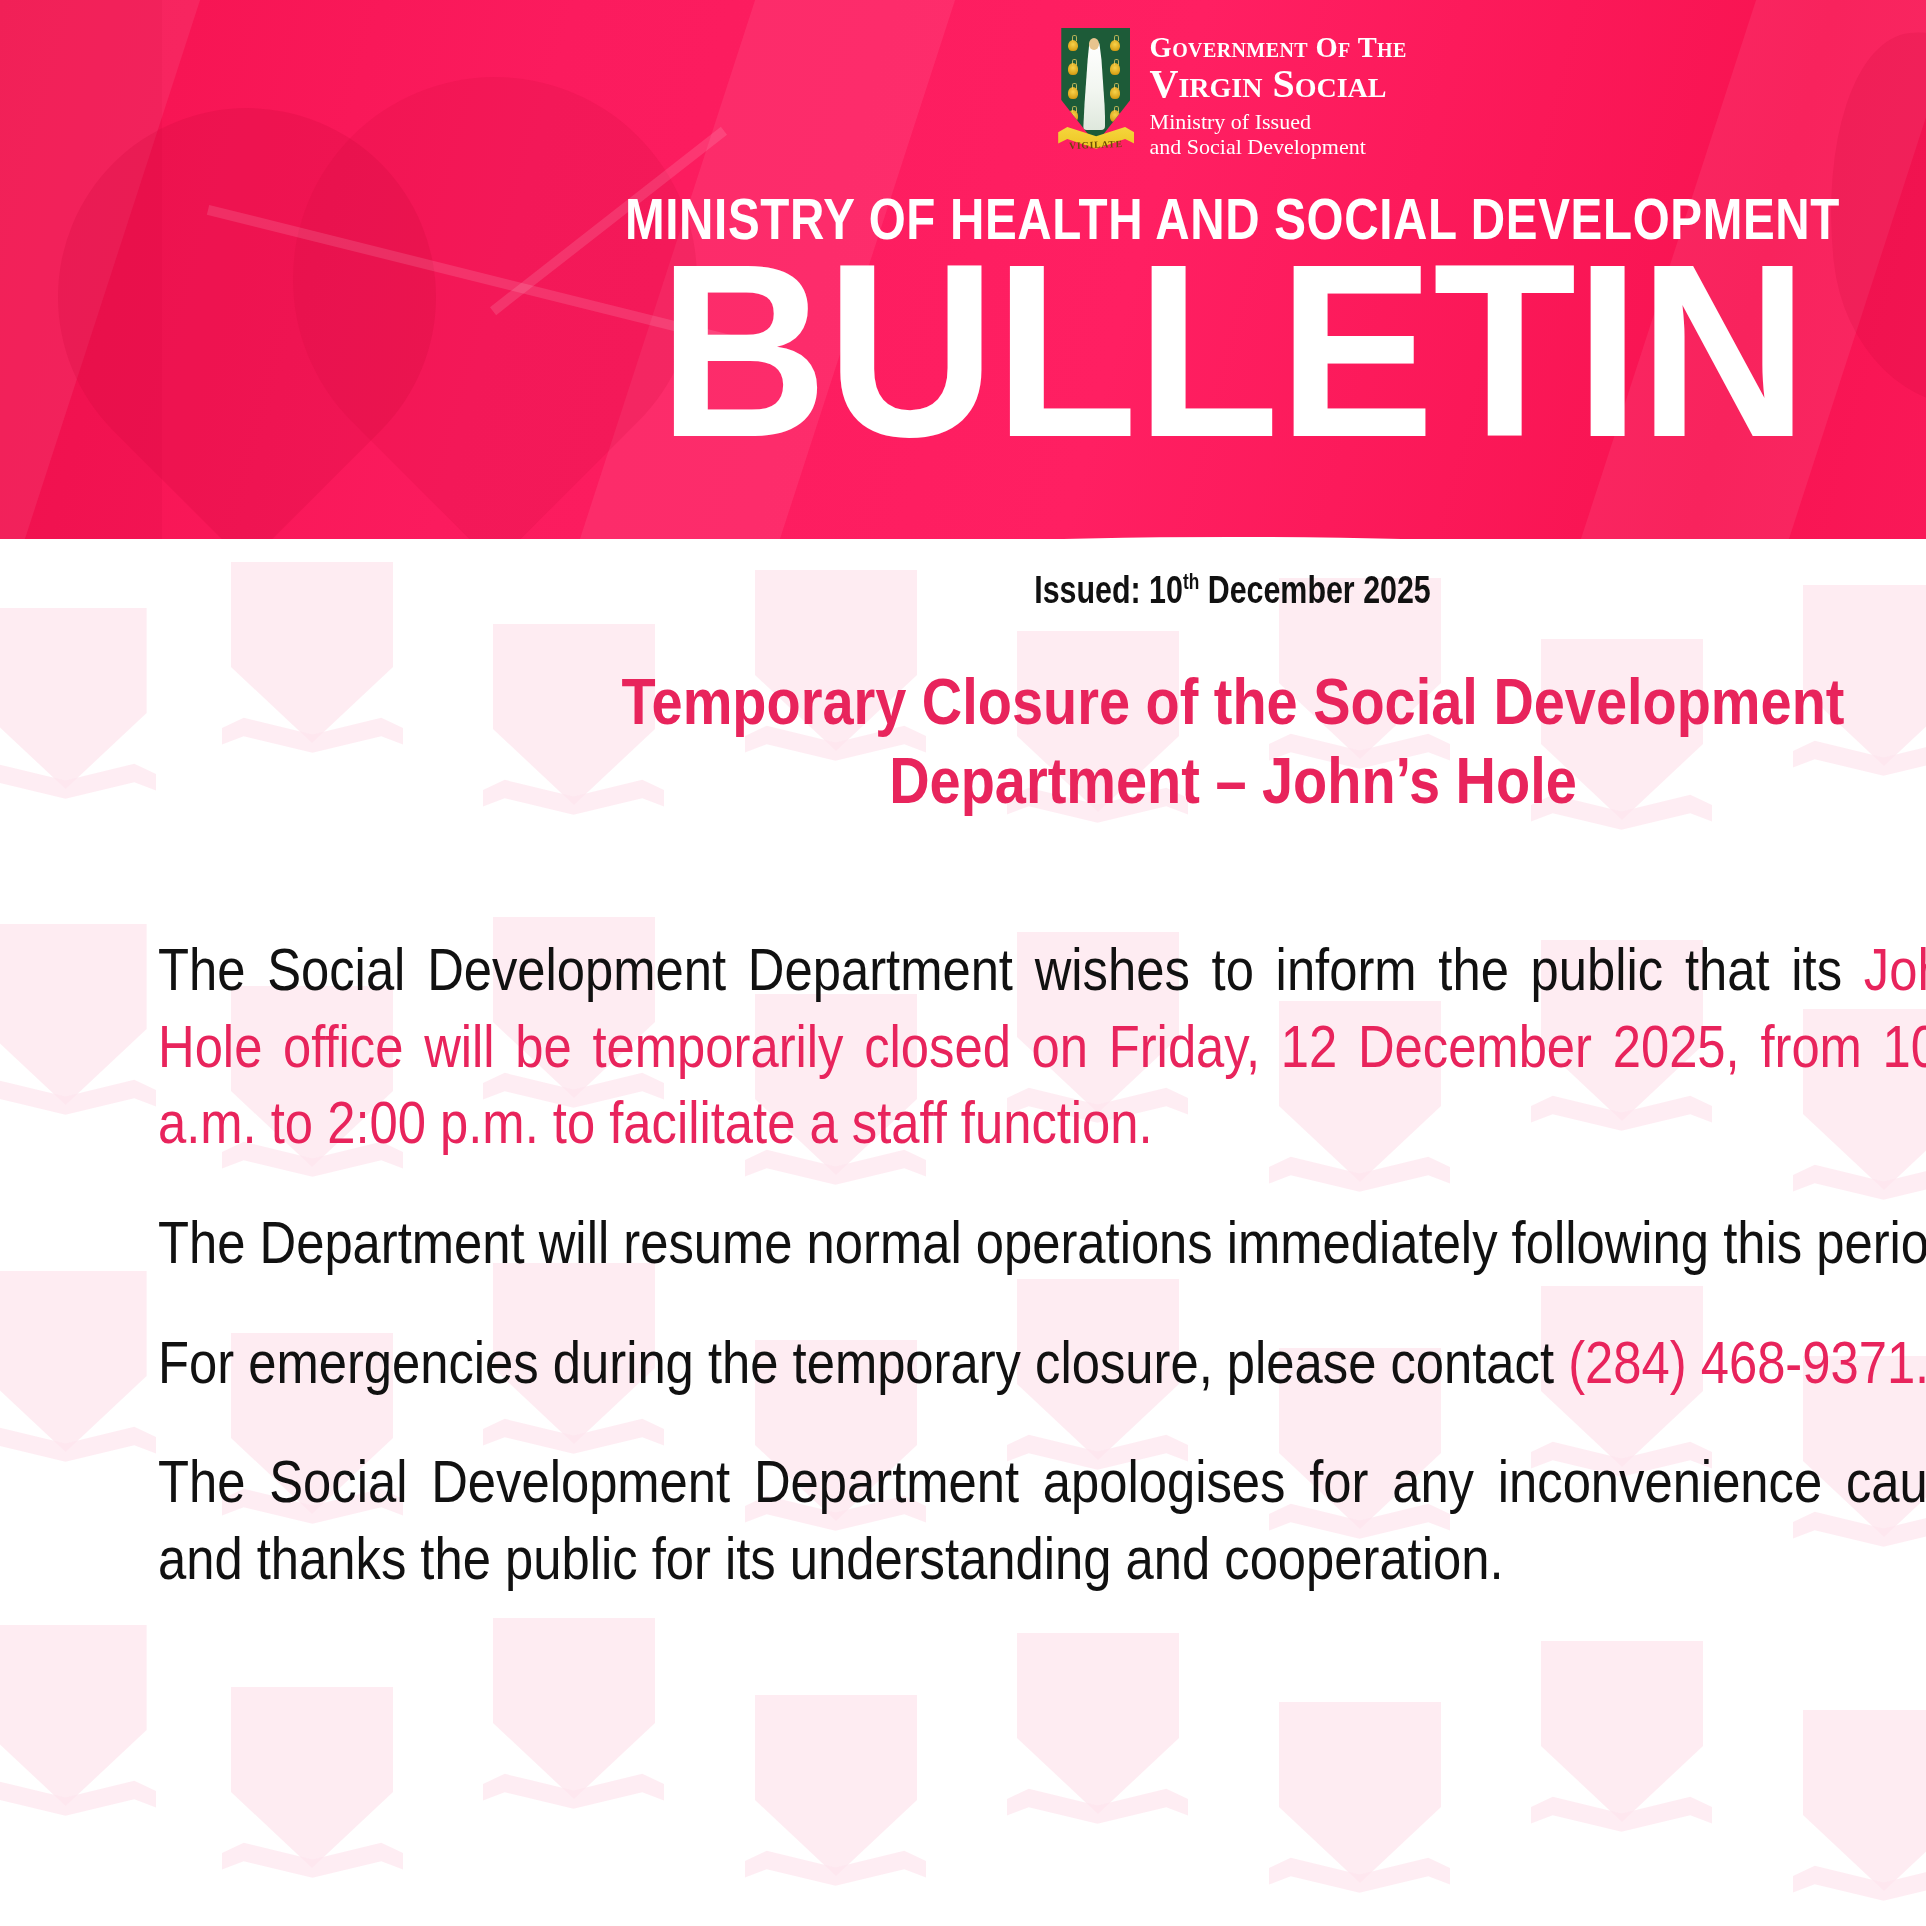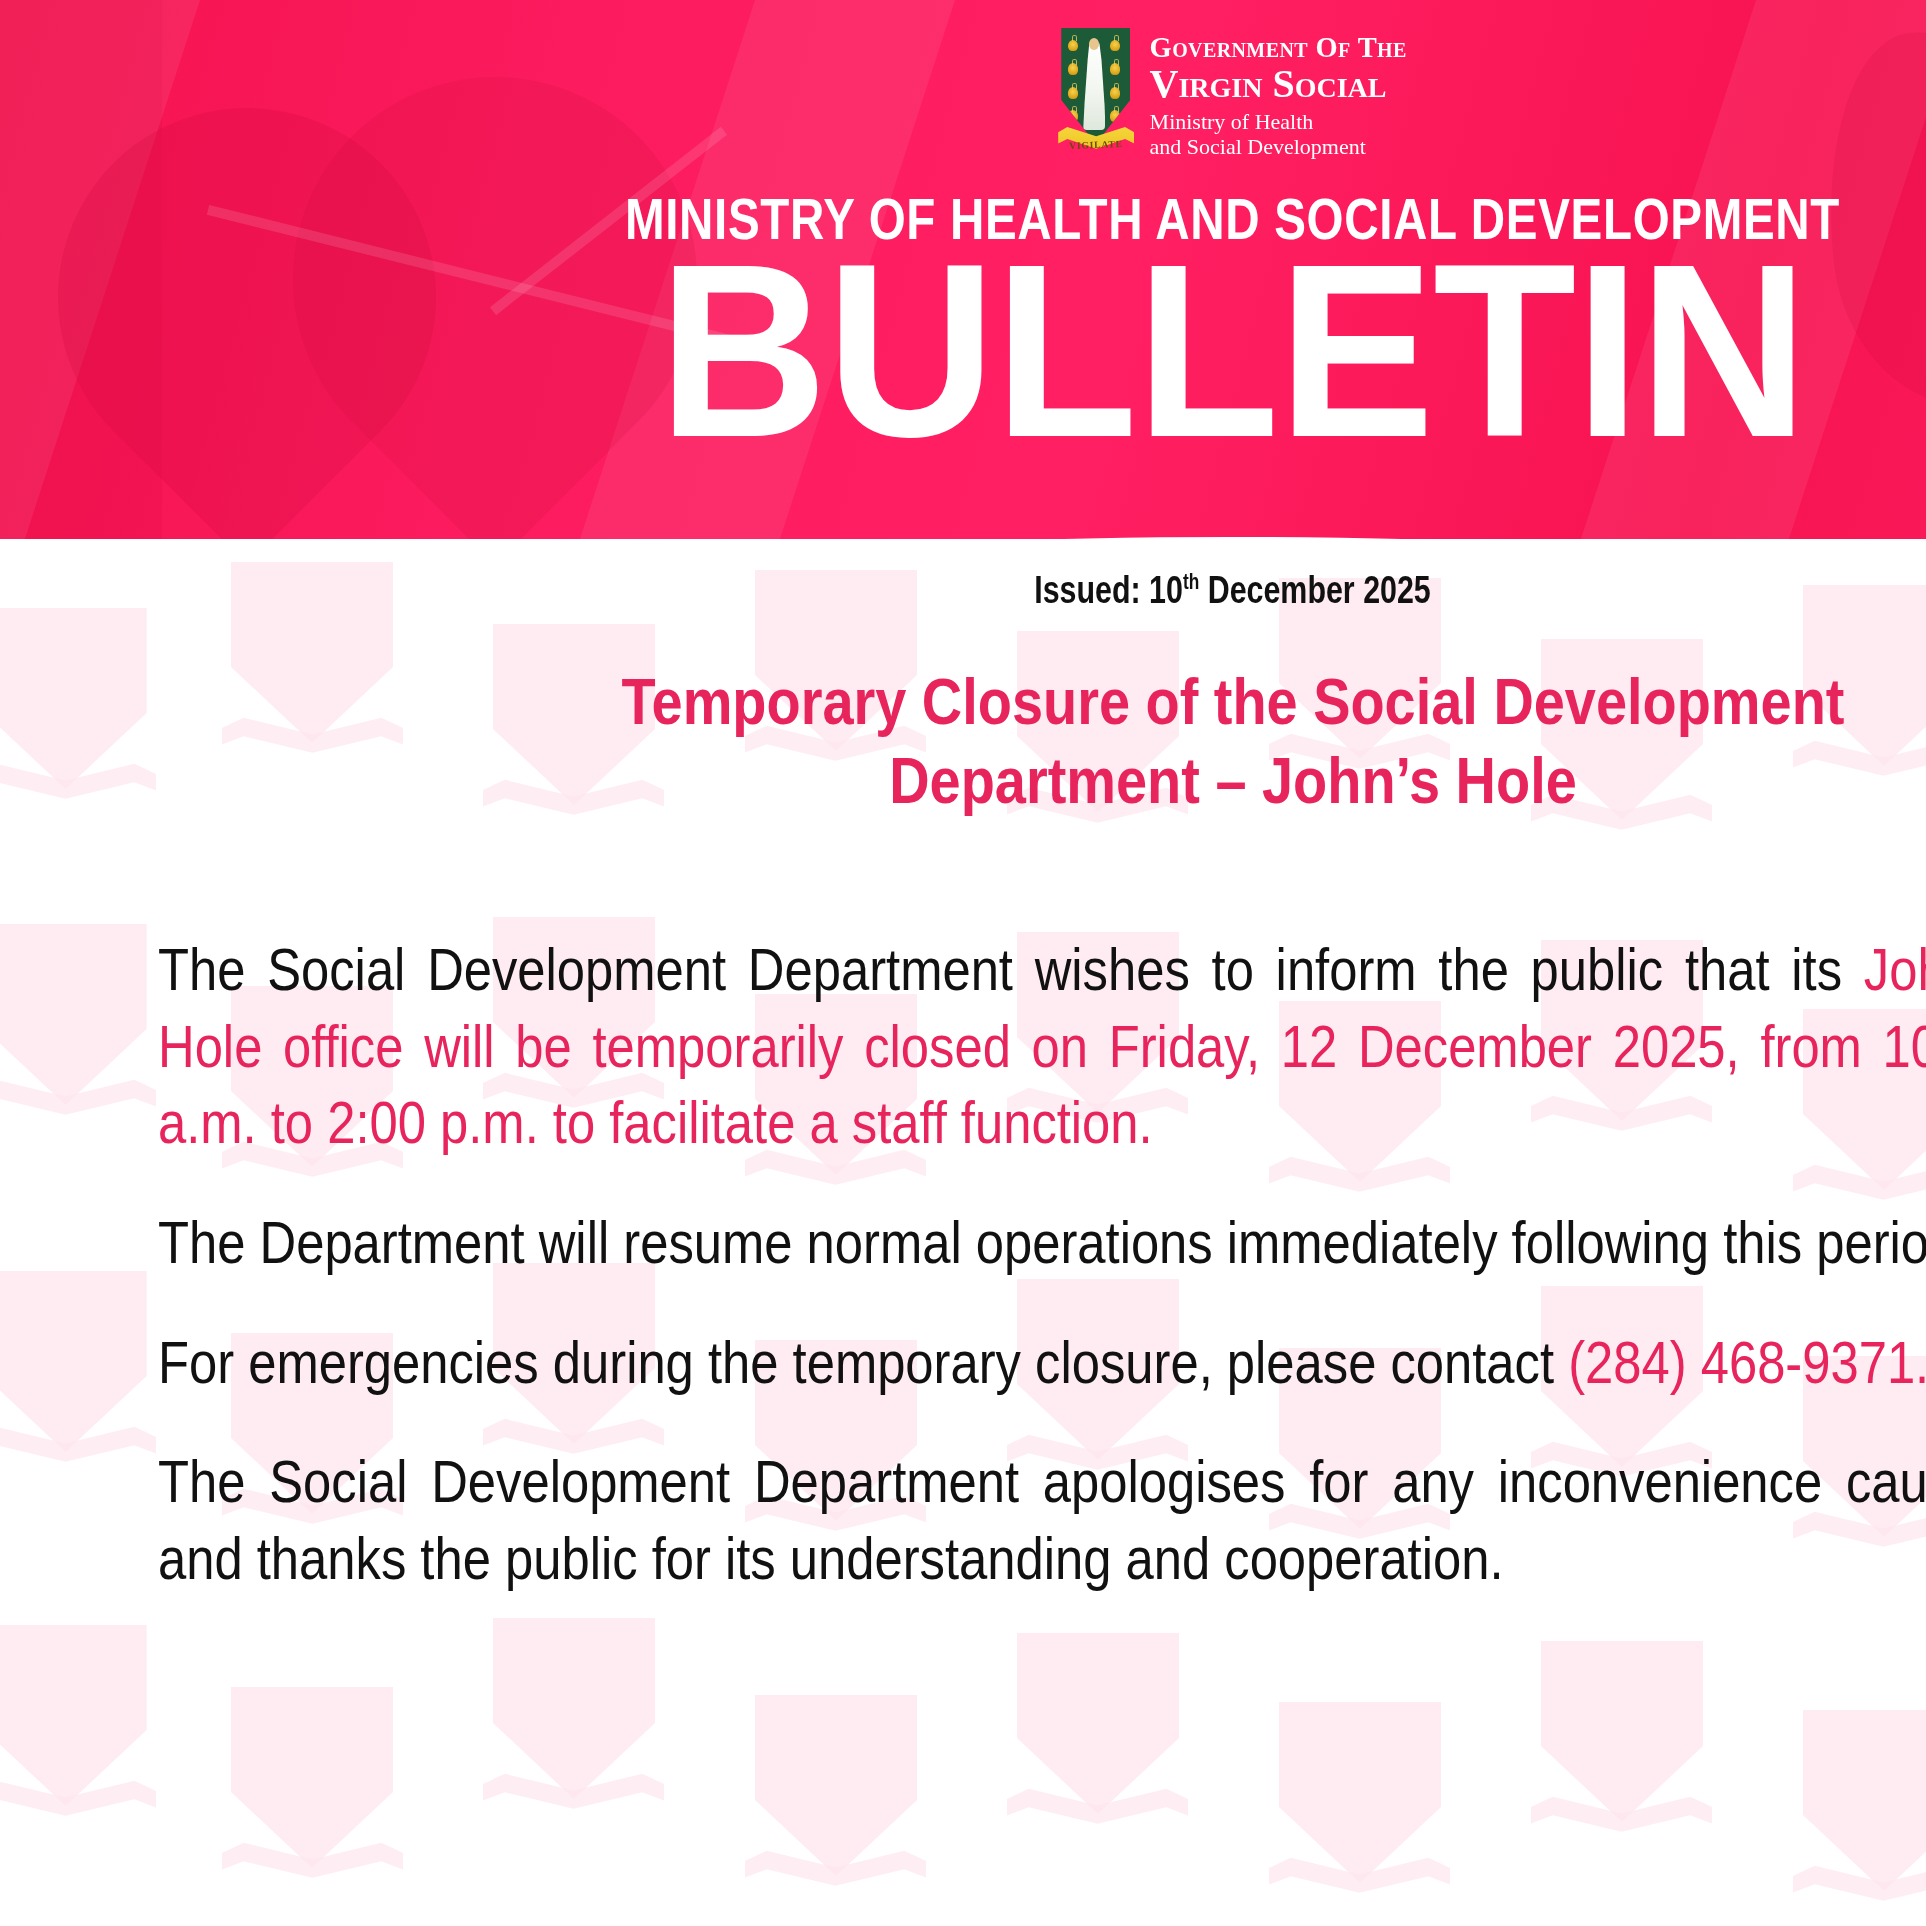--- a/index.html
+++ b/index.html
@@ -319,21 +319,21 @@
         <div class="lamp" style="left:49px; top:82px;"></div>
       </div>
       <div class="maiden"></div>
       <div class="maiden-head"></div>
       <div class="ribbon"></div>
       <div class="ribbon-text">VIGILATE</div>
     </div>
     <div class="logo-text">
       <div class="logo-l1">Government of the</div>
       <div class="logo-l2">Virgin Social</div>
-      <div class="logo-l3">Ministry of Health</div>
+      <div class="logo-l3">Ministry of Issued</div>
       <div class="logo-l4">and Social Development</div>
     </div>
   </div>
 
   <div class="ministry-line">MINISTRY OF HEALTH AND SOCIAL DEVELOPMENT</div>
   <div class="bulletin-line">BULLETIN</div>
 
   <div class="dome"></div>
 </div>
 

